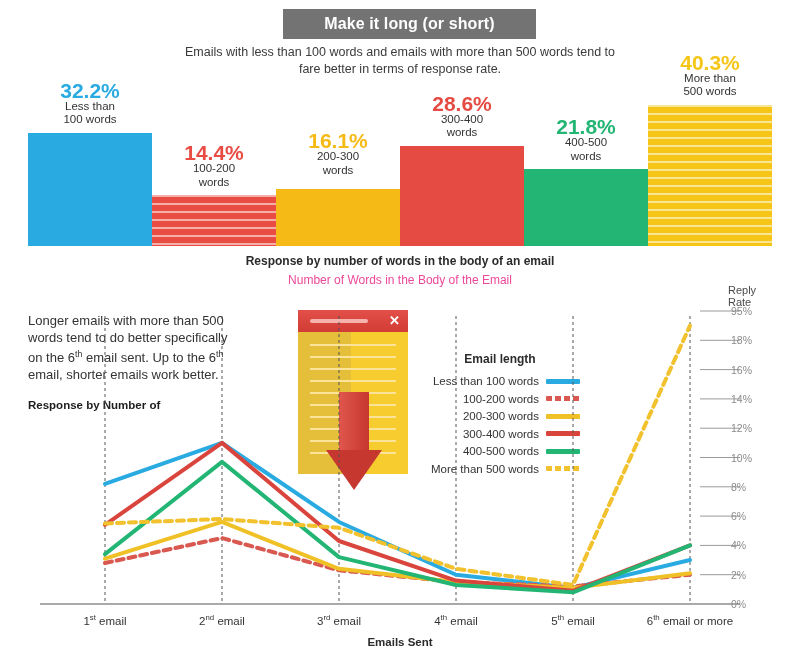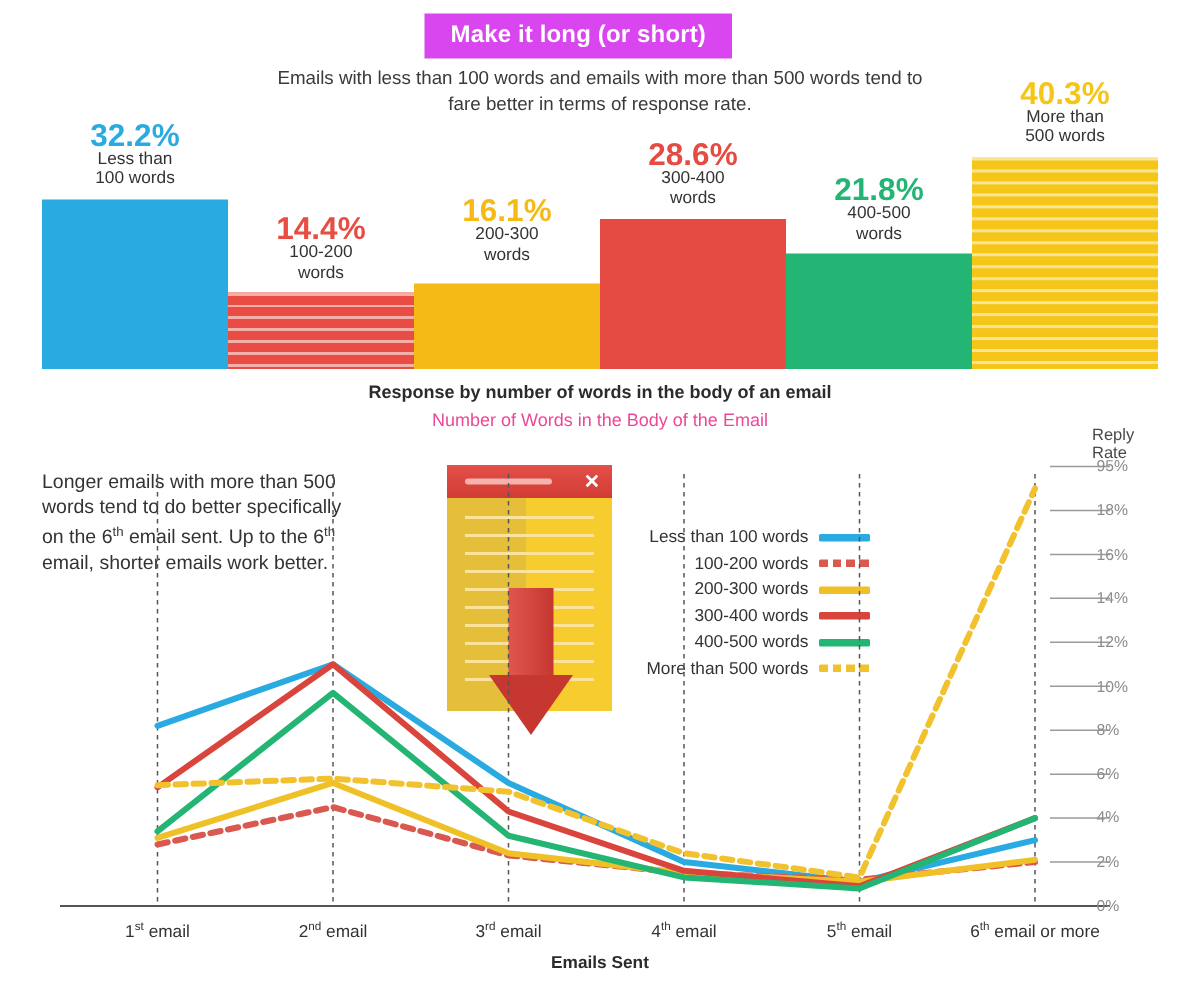--- a/index.html
+++ b/index.html
@@ -6,22 +6,22 @@
   body{
     width:800px;height:669px;position:relative;overflow:hidden;
     background:#ffffff;
     font-family:"Liberation Sans", sans-serif;
     color:#2b2b2b;
   }
   .abs{position:absolute;}
 
   
   #title-banner{
-    left:283px;top:9px;width:205px;height:30px;
-    background:#d946ef;display:flex;align-items:center;justify-content:center;
+    left:283px;top:9px;width:253px;height:30px;
+    background:#737373;display:flex;align-items:center;justify-content:center;
   }
   #title-banner span{
     color:#ffffff;font-size:16px;font-weight:bold;letter-spacing:.1px;
   }
   #subtitle{
     left:180px;top:44px;width:440px;text-align:center;
     font-size:12.5px;line-height:17px;color:#3a3a3a;
   }
 
   
@@ -196,20 +196,21 @@
 <div class="abs" id="bar-caption">Response by number of words in the body of an email</div>
 <div class="abs" id="bar-axis-title">Number of Words in the Body of the Email</div>
 
 <div class="abs" id="blurb">
   <span>Longer emails with more than 500</span>
   <span>words tend to do better specifically</span>
   <span>on the 6</span><sup>th</sup><span> email sent. Up to the 6</span><sup>th</sup>
   <span>email, shorter emails work better.</span>
 </div>
 <div class="abs" id="blurb-heading">
+  <div>Response by Number of</div>
 </div>
 
 <div class="abs" id="email-icon">
   <div id="email-bar">
     <div id="email-bar-line"></div>
     <div id="email-close">✕</div>
   </div>
   <div id="email-body">
     <div class="email-line" style="top:12px"></div>
     <div class="email-line" style="top:24px"></div>
@@ -222,20 +223,21 @@
     <div class="email-line" style="top:108px"></div>
     <div class="email-line" style="top:120px"></div>
     <div id="email-arrow">
       <div id="arrow-stem"></div>
       <div id="arrow-head"></div>
     </div>
   </div>
 </div>
 
 <div class="abs" id="legend">
+  <div id="legend-title">Email length</div>
   <div id="legend-rows">
       <div class="legend-row">
         <span class="legend-label">Less than 100 words</span>
         <span class="legend-swatch" style="background: rgb(41, 171, 226);"></span>
       </div>
       <div class="legend-row">
         <span class="legend-label">100-200 words</span>
         <span class="legend-swatch" style="background: repeating-linear-gradient(to right, rgb(217, 88, 79) 0px, rgb(217, 88, 79) 6px, transparent 6px, transparent 9px);"></span>
       </div>
       <div class="legend-row">

